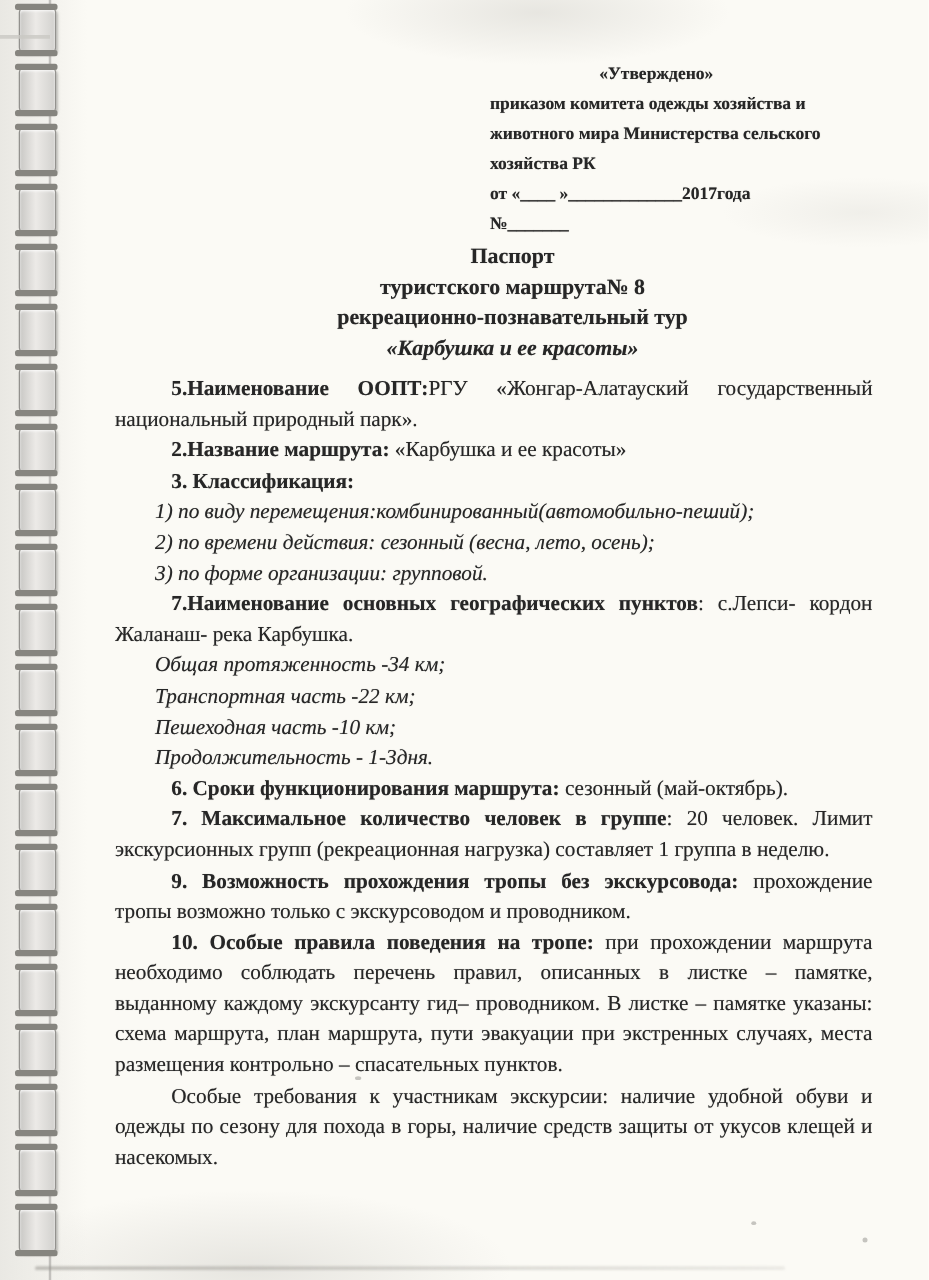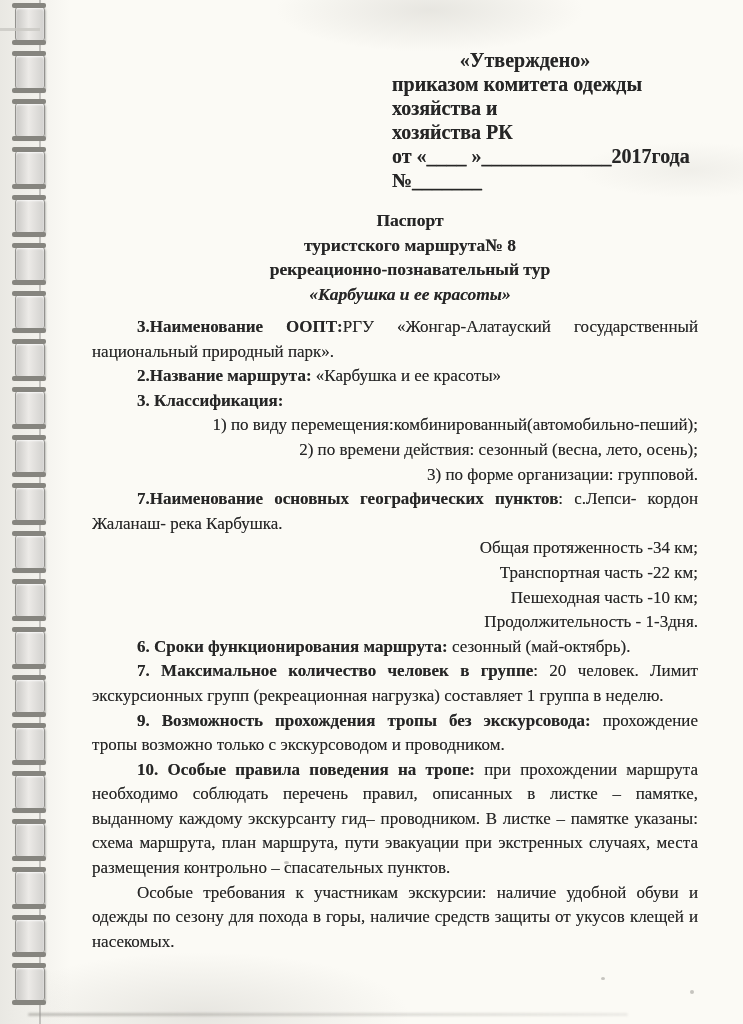--- a/index.html
+++ b/index.html
@@ -38,38 +38,38 @@
     content:"";position:absolute;left:-4px;right:-2px;height:5px;
     background:#86857f;border-radius:2px;
   }
   .coil::before{top:-4px;}
   .coil::after{bottom:-4px;}
 
   
   .content{position:absolute;left:92px;top:48px;width:606px;}
   .approval{
     margin-left:300px;width:326px;
-    font-weight:700;font-size:20px;line-height:24px;
+    font-weight:700;font-size:14px;line-height:24px;
     text-shadow:0 0 .6px rgba(40,40,40,.55);
   }
   .approval .centered{text-align:center;padding-right:60px;}
   .doc-title{
-    margin-top:16px;text-align:center;
+    text-align:center;
     font-weight:700;font-size:17.5px;line-height:24.5px;
     text-shadow:0 0 .6px rgba(40,40,40,.55);
     padding-left:30px;
   }
   .doc-title .italic{font-style:italic;}
   .body-text{
     margin-top:9px;font-size:17px;line-height:24.6px;
     text-shadow:0 0 .6px rgba(40,40,40,.5);
   }
   .body-text p{margin:0;}
   .body-text p.para{text-align:justify;text-indent:45px;}
-  .body-text p.sub{text-align:right;text-indent:32px;}
+  .body-text p.sub{text-align:left;text-indent:32px;font-style:italic;}
   .body-text b{font-weight:700;}
 </style>
 </head>
 <body>
 
 <div class="page">
 
   <div class="binding">
     <div class="spine-line"></div>
 
@@ -100,35 +100,36 @@
   <div class="scan-line-bottom"></div>
   <div class="speck" style="left:601px;top:977px;width:4px;height:3px;"></div>
   <div class="speck" style="left:690px;top:990px;width:4px;height:4px;"></div>
   <div class="speck" style="left:284px;top:861px;width:5px;height:3px;"></div>
 
   <div class="content">
 
     <div class="approval">
       <div class="centered">«Утверждено»</div>
       <div>приказом комитета  одежды хозяйства и</div>
+      <div>животного мира Министерства сельского</div>
       <div>хозяйства РК</div>
       <div>от «____ »_____________2017года</div>
       <div>№_______</div>
     </div>
 
     <div class="doc-title">
       <div>Паспорт</div>
       <div>туристского маршрута№ 8</div>
       <div>рекреационно-познавательный тур</div>
       <div class="italic">«Карбушка и ее красоты»</div>
     </div>
 
     <div class="body-text" id="body-text">
 
-    <p class="para"><b>3.Наименование  ООПТ:</b><span>РГУ  «Жонгар-Алатауский  государственный национальный природный парк».</span></p>
+    <p class="para"><b>5.Наименование  ООПТ:</b><span>РГУ  «Жонгар-Алатауский  государственный национальный природный парк».</span></p>
         <p class="para"><b>2.Название маршрута:</b><span> «Карбушка и ее красоты»</span></p>
         <p class="para"><b>3. Классификация:</b><span></span></p>
         <p class="sub"><span>1) по виду перемещения:комбинированный(автомобильно-пеший);</span></p>
         <p class="sub"><span>2) по времени действия: сезонный (весна, лето, осень);</span></p>
         <p class="sub"><span>3) по форме организации: групповой.</span></p>
         <p class="para"><b>7.Наименование основных географических пунктов</b><span>: с.Лепси- кордон Жаланаш- река Карбушка.</span></p>
         <p class="sub"><span>Общая протяженность -34 км;</span></p>
         <p class="sub"><span>Транспортная часть -22 км;</span></p>
         <p class="sub"><span>Пешеходная часть -10 км;</span></p>
         <p class="sub"><span>Продолжительность - 1-3дня.</span></p>

